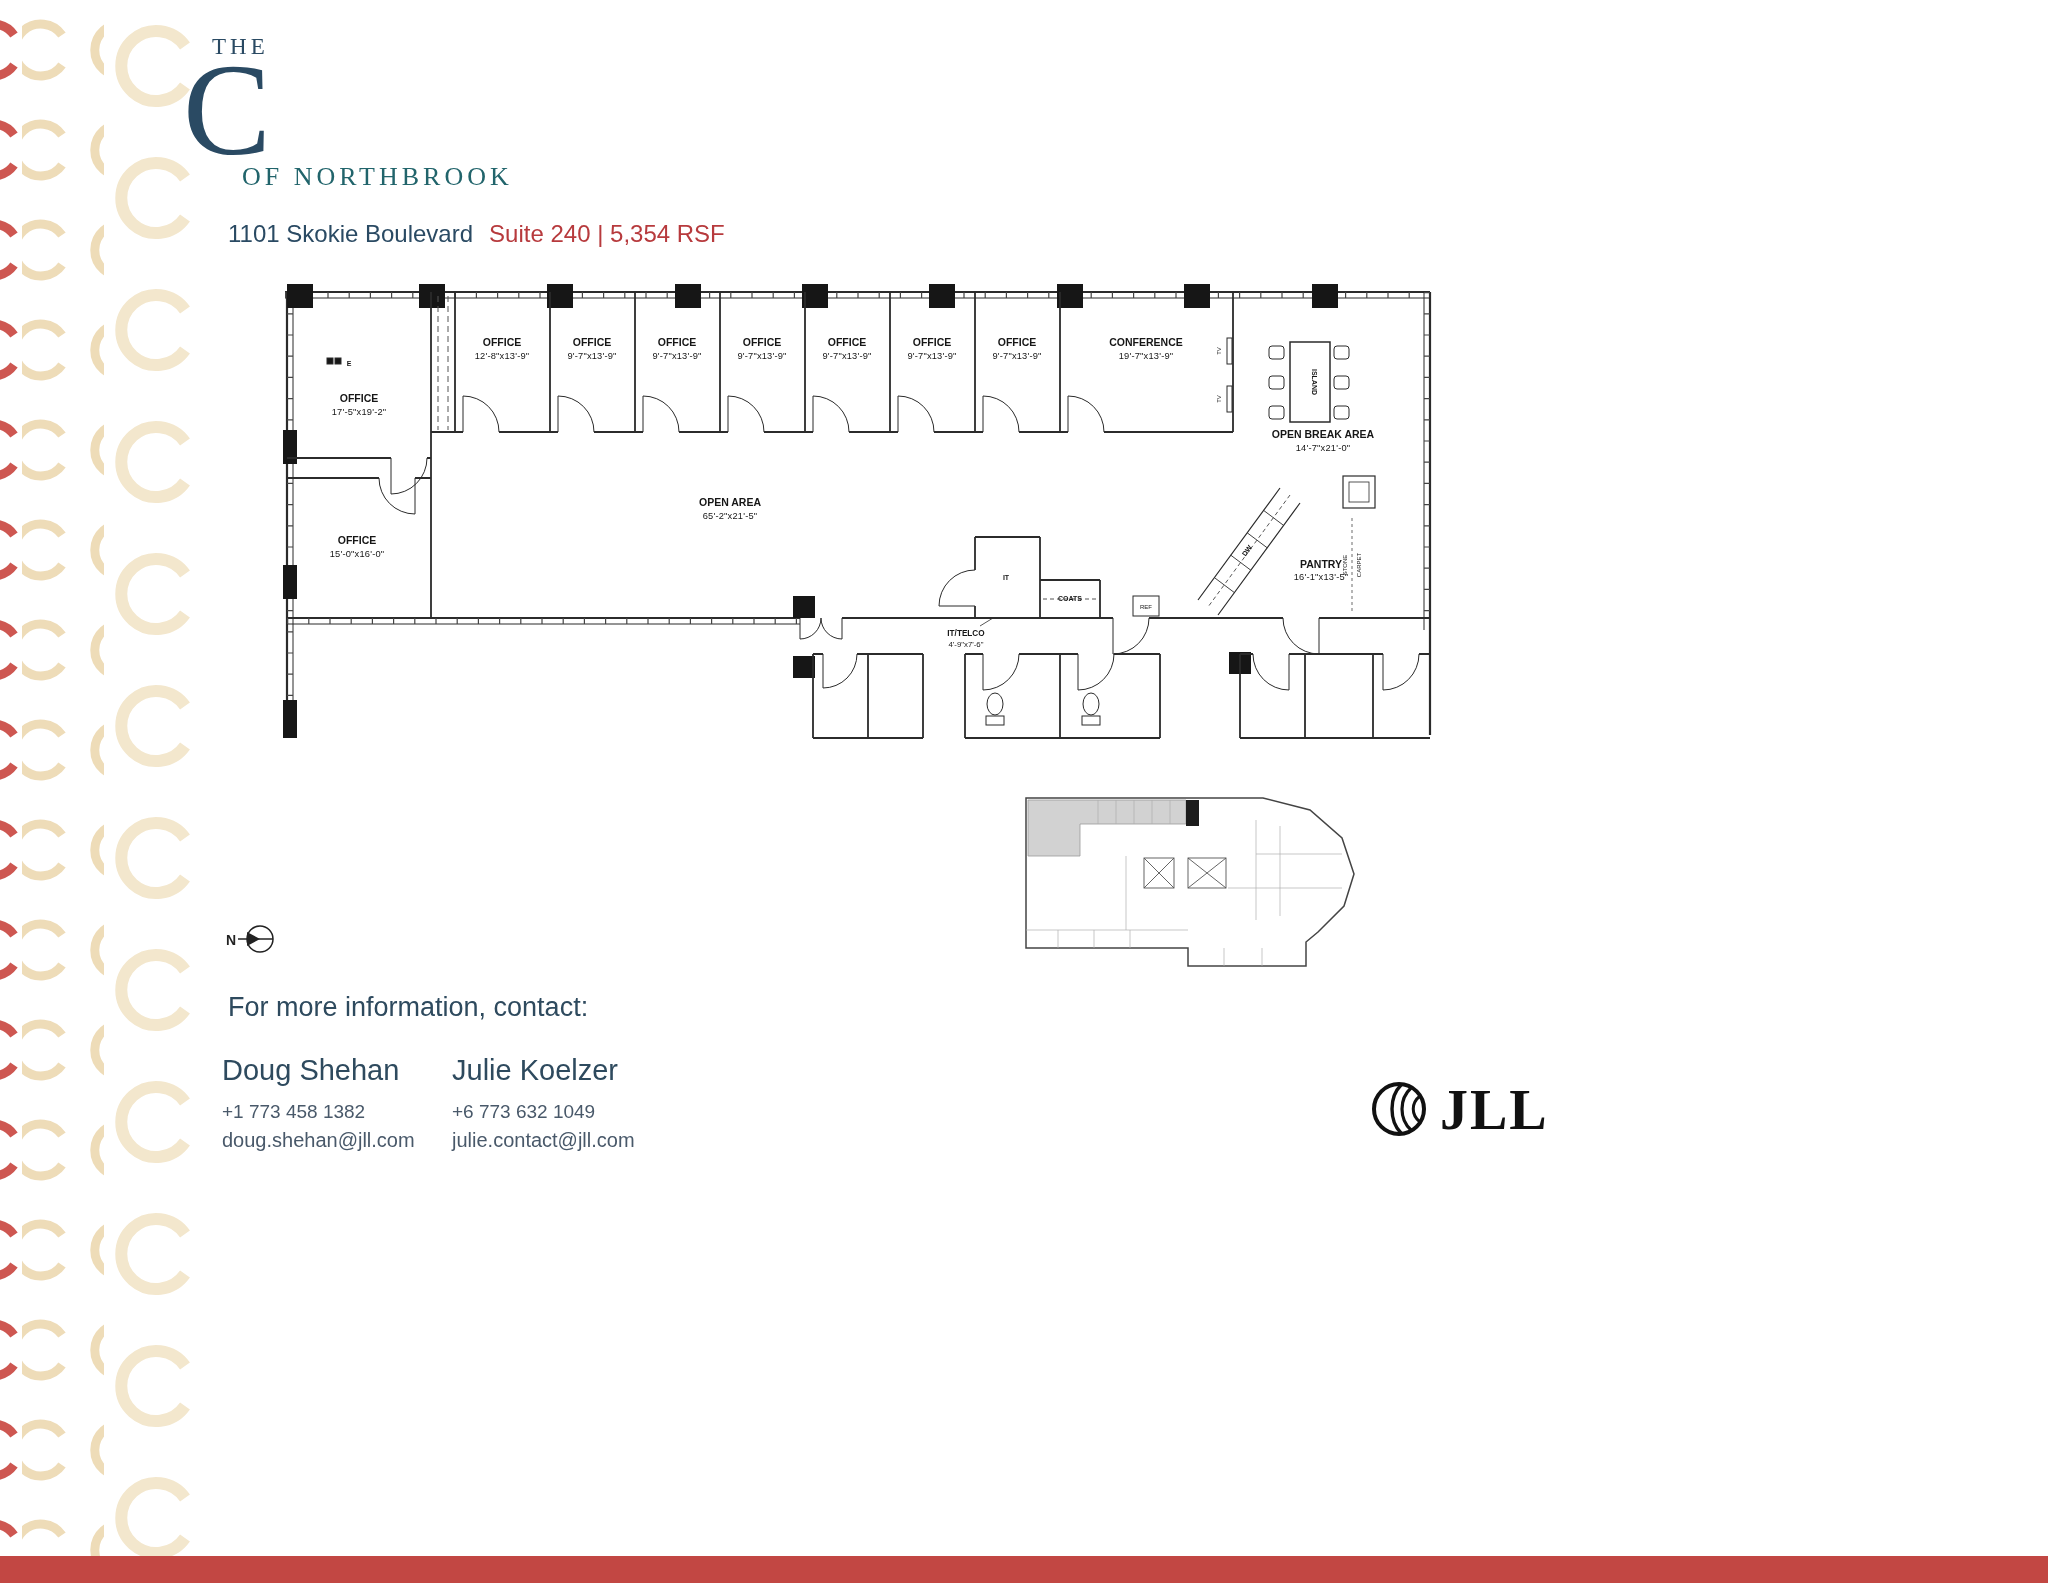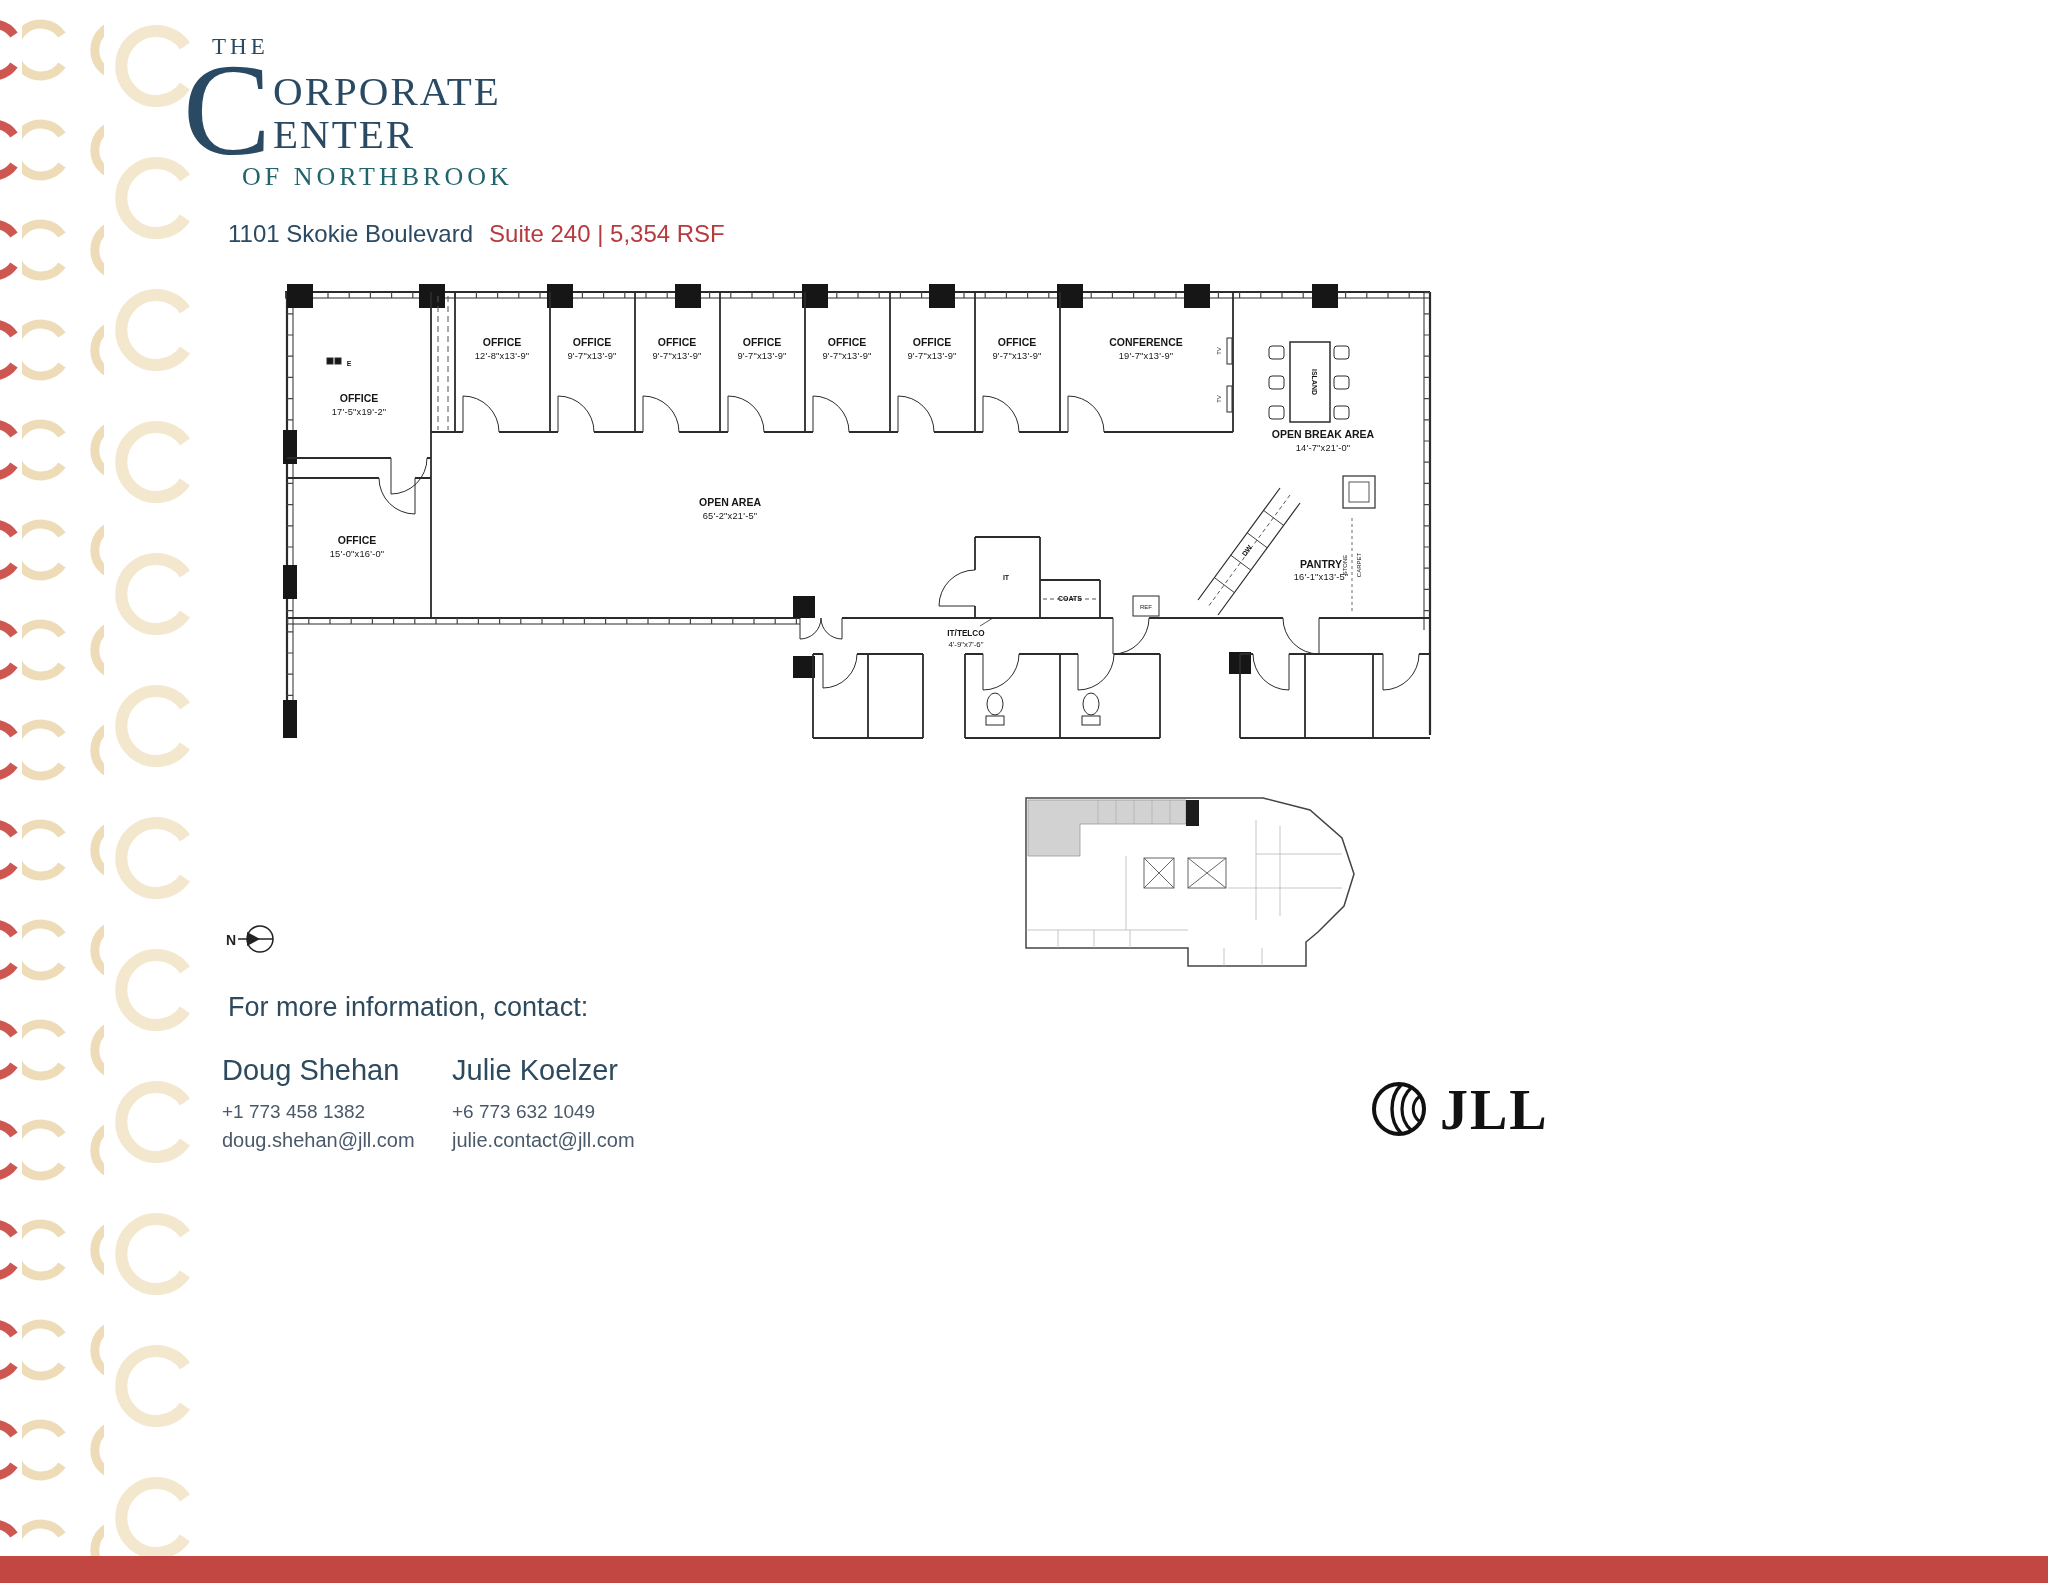--- a/index.html
+++ b/index.html
@@ -61,24 +61,20 @@
   </defs>
   <rect x="0" y="0" width="30" height="1583" fill="url(#pc3)" opacity="0.9"></rect>
   <rect x="22" y="0" width="82" height="1583" fill="url(#pc1)"></rect>
   <rect x="100" y="0" width="106" height="1583" fill="url(#pc2)"></rect>
 </svg>
 
 <div class="brand">
   <div class="the">THE</div>
   <div class="brand-row">
     <div class="bigC">C</div>
-    <div class="brand-words">
-      <span>ORPORATE</span>
-      <span>ENTER</span>
-    </div>
   </div>
   <div class="tagline">OF NORTHBROOK</div>
 </div>
 
 <div class="addr">
   <span>1101 Skokie Boulevard</span><span class="suite">Suite 240 | 5,354 RSF</span>
 </div>
 
 <svg class="abs fp" style="left:283px;top:280px;" width="1150" height="465" viewBox="0 0 1150 465">
 

